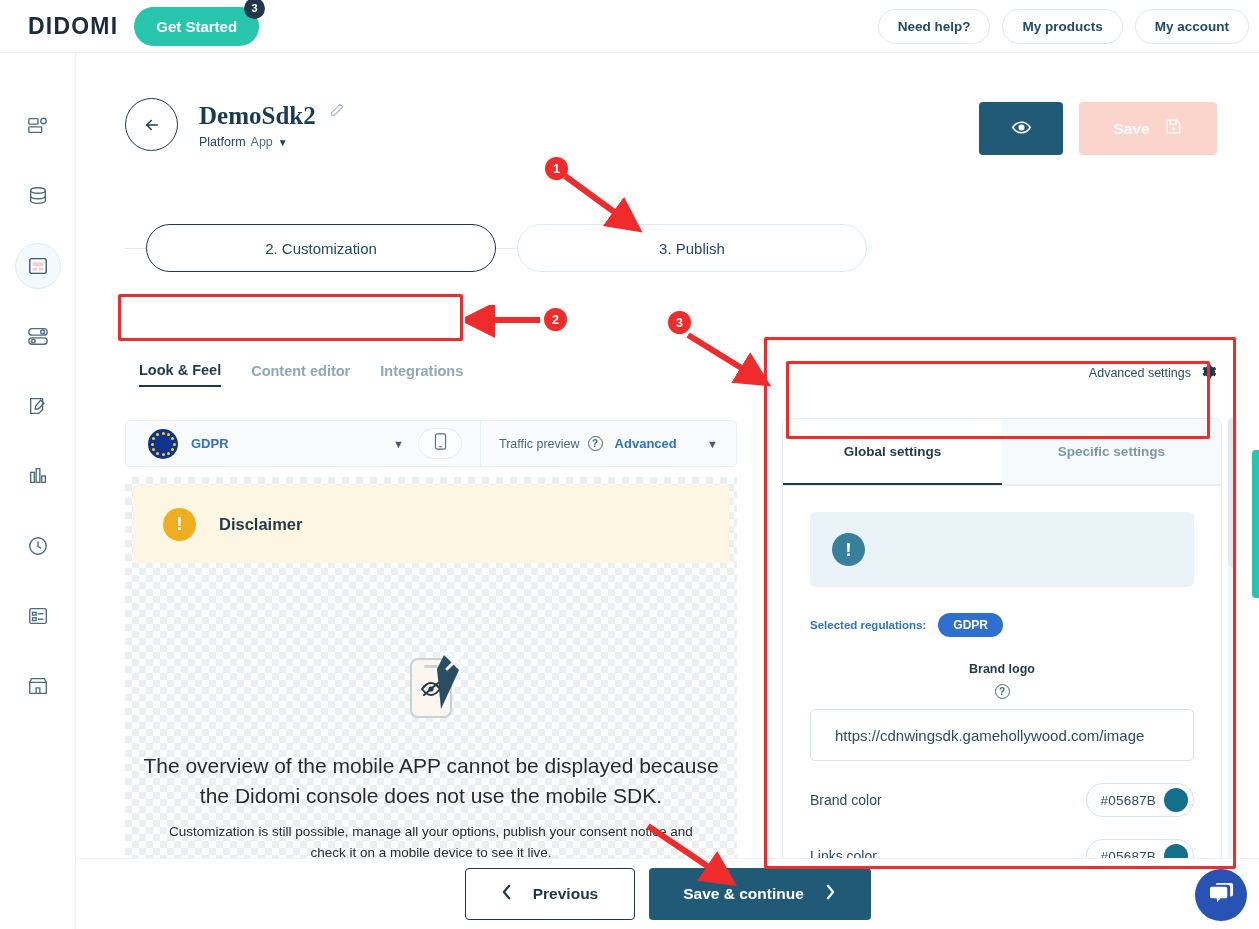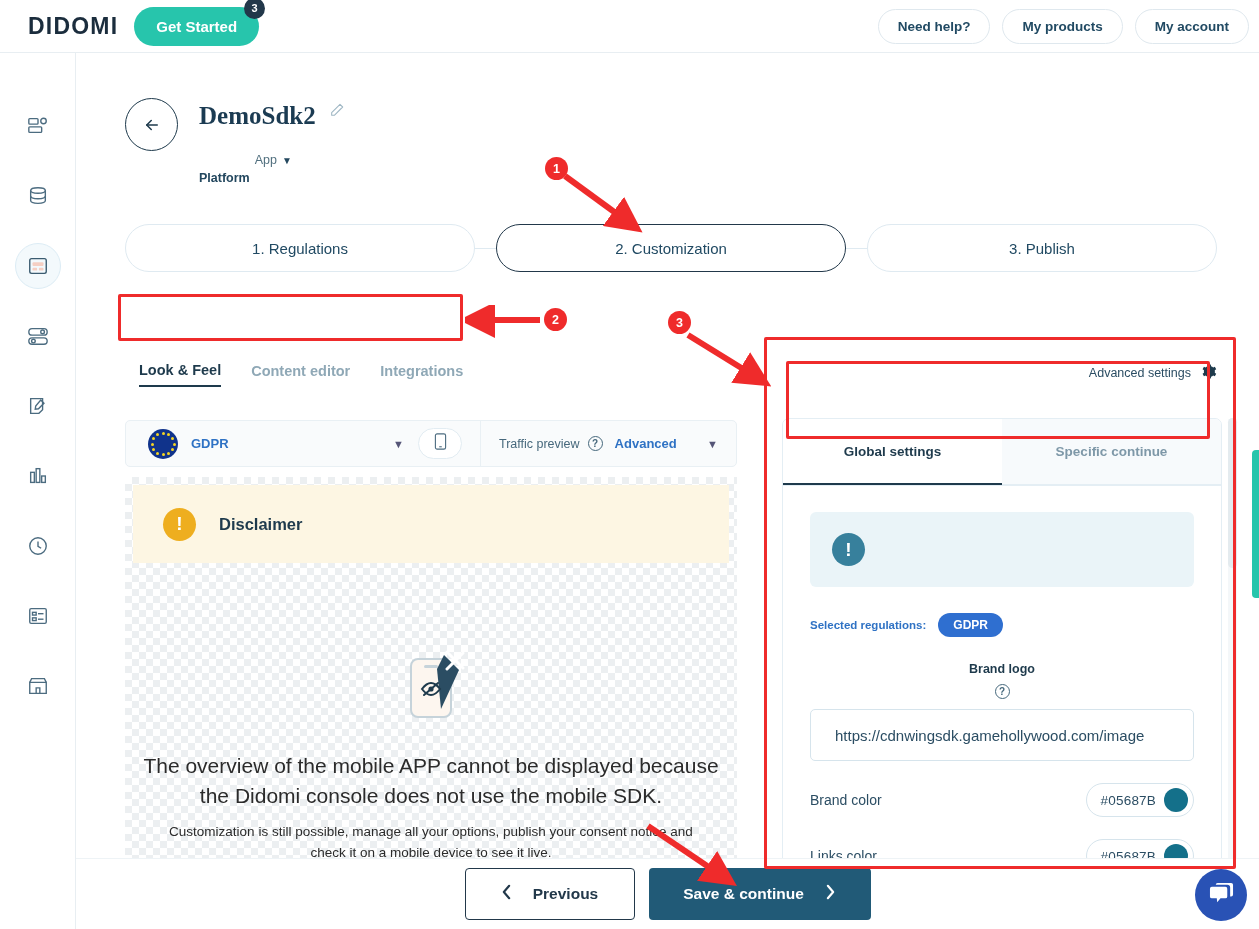--- a/index.html
+++ b/index.html
@@ -68,21 +68,21 @@
     width: 53px; height: 53px; border-radius: 50%;
     border: 1px solid #1e3a4c; background: #fff;
     display: flex; align-items: center; justify-content: center;
     cursor: pointer; font-size: 19px; color: #1e3a4c;
   }
   .title-block { margin-left: 21px; padding-top: 4px; }
   .title-row { display: flex; gap: 13px; }
   .app-title { font-size: 25px; font-weight: 700; color: #1b3b52; font-family: "Liberation Serif", serif; }
   .edit-icon { color: #9fb7c4; cursor: pointer; }
   .platform-row { margin-top: 5px; font-size: 12.5px; color: #23475e; display: flex; align-items: center; gap: 5px; }
-  .platform-label { font-weight: 700; margin-top: 36px; }
+  .platform-label { font-weight: 400; }
   .platform-value { color: #52707f; }
   .platform-caret { font-size: 10px; }
 
   .head-actions { position: absolute; top: 49px; right: 42px; display: flex; gap: 16px; }
   .eye-btn {
     width: 84px; height: 53px; background: #215a77; border: none; border-radius: 4px;
     display: flex; align-items: center; justify-content: center; cursor: pointer;
   }
   .save-btn {
     width: 138px; height: 53px; background: #fbd5cb; border: none; border-radius: 4px;
@@ -378,23 +378,42 @@
           </span>
         </div>
         <div class="platform-row">
           <span class="platform-label">Platform</span>
           <span class="platform-value">App</span>
           <span class="platform-caret">▼</span>
         </div>
       </div>
     </div>
 
+    <div class="head-actions">
+      <button class="eye-btn">
+        <span>
+          <svg width="21" height="21" viewBox="0 0 24 24" fill="none" stroke="#ffffff" stroke-width="1.8">
+            <path d="M2 12s3.8-6 10-6 10 6 10 6-3.8 6-10 6S2 12 2 12z"></path>
+              <circle cx="12" cy="12" r="2.6" fill="#ffffff"></circle>
+          </svg>
+        </span>
+      </button>
+      <button class="save-btn">
+        <span>Save</span>
+        <span>
+          <svg width="19" height="19" viewBox="0 0 24 24" fill="none" stroke="#ffffff" stroke-width="1.7">
+            <path d="M4 4h12l4 4v12H4z"></path>
+              <path d="M8 4v5h7V4"></path>
+              <circle cx="12" cy="15" r="1.3" fill="#fff"></circle>
+          </svg>
+        </span>
+      </button>
+    </div>
 
     <div class="steps">
-      <div class="step">1. Regulations</div>
       <div class="step-gap"></div>
       <div class="step active">2. Customization</div>
       <div class="step-gap"></div>
       <div class="step">3. Publish</div>
     </div>
 
     <div class="tabs">
       <div class="tab active">Look &amp; Feel</div>
       <div class="tab">Content editor</div>
       <div class="tab">Integrations</div>
@@ -467,21 +486,21 @@
           </svg>
         </div>
         <div class="empty-title">The overview of the mobile APP cannot be displayed because the Didomi console does not use the mobile SDK.</div>
         <div class="empty-sub">Customization is still possible, manage all your options, publish your consent notice and check it on a mobile device to see it live.</div>
       </div>
     </div>
 
     <div class="settings-panel">
       <div class="settings-tabs">
         <div class="s-tab active">Global settings</div>
-        <div class="s-tab">Specific continue</div>
+        <div class="s-tab">Specific settings</div>
       </div>
       <div class="settings-body">
         <div class="info-box">
           <span class="info-icon">!</span>
         </div>
 
         <div class="sel-reg-row">
           <span class="sel-reg-label">Selected regulations:</span>
           <span class="reg-pill">GDPR</span>
         </div>

